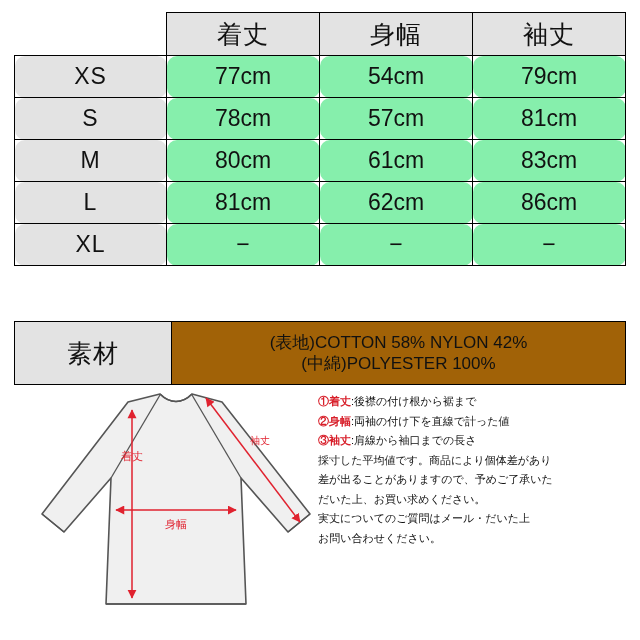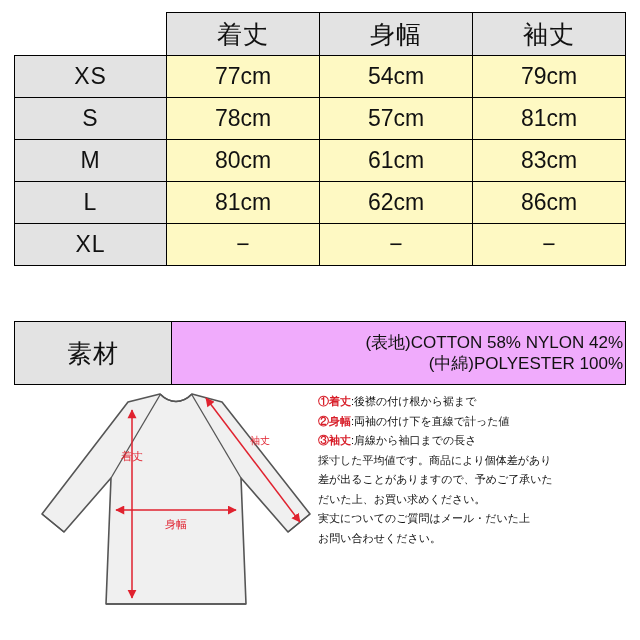--- a/index.html
+++ b/index.html
@@ -38,39 +38,39 @@
     border: 1px solid #000000;
     text-align: center;
     vertical-align: middle;
     font-weight: normal;
     padding: 0;
   }
   .col-head { width: 152px; }
   .col-data { width: 153px; }
 
   tr.head-row td { height: 42px; }
-  tr.data-row td { height: 41px; }
+  tr.data-row td { height: 41px; border-radius: 10px; }
 
   .corner-cell {
     background: #ffffff;
     border-top: 1px solid #ffffff !important;
     border-left: 1px solid #ffffff !important;
   }
   .head-cell {
     background: #e3e3e3;
     font-size: 25px;
     letter-spacing: 1px;
   }
   .row-head-cell {
     background: #e3e3e3;
     font-size: 23px;
     letter-spacing: 1px;
   }
   .data-cell {
-    background: #fef9c3;
+    background: #86efac;
     font-size: 23px;
     letter-spacing: 0px;
   }
 
   
   .material-wrap {
     position: absolute;
     left: 14px;
     top: 321px;
     width: 612px;
@@ -87,25 +87,25 @@
   }
   .material-label {
     width: 152px;
     background: #e3e3e3;
     text-align: center;
     font-size: 25px;
     height: 58px;
     letter-spacing: 1px;
   }
   .material-value {
-    background: #f0abfc;
+    background: #a16207;
     font-size: 17px;
     line-height: 1.25;
     padding: 5px 0 5px 7px;
-    text-align: right;
+    text-align: center;
   }
   .material-value div { white-space: nowrap; }
 
   
   .illo {
     position: absolute;
     left: 10px;
     top: 382px;
     width: 320px;
     height: 250px;

